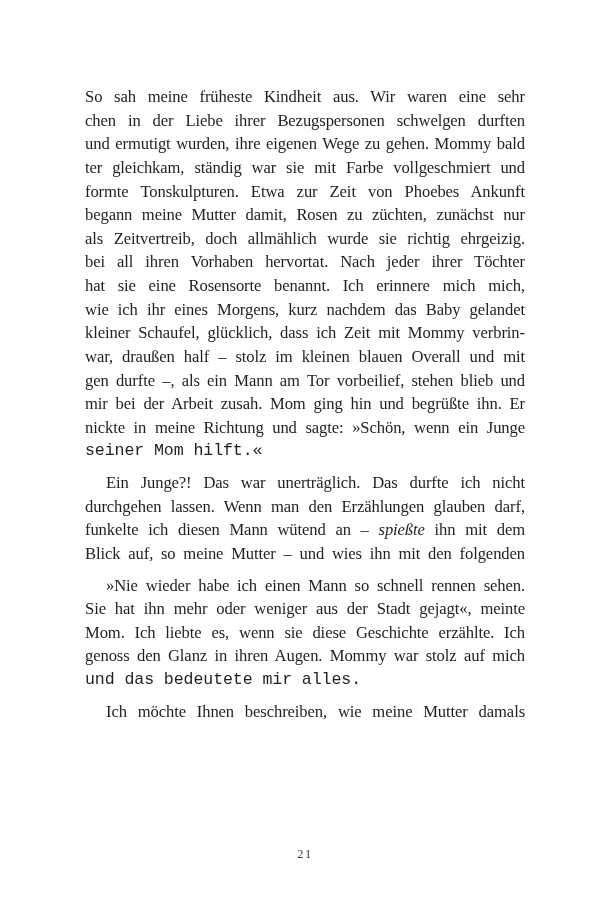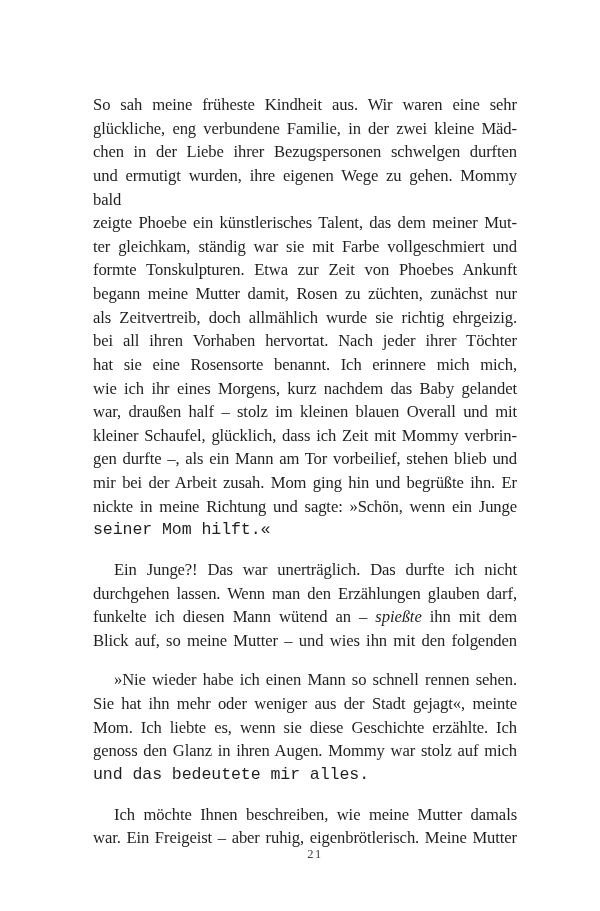--- a/index.html
+++ b/index.html
@@ -25,81 +25,78 @@
   .text-block {
     position: absolute;
     left: 77px;
     top: 77px;
     width: 456px;
     color: var(--text);
     font-size: 16.6px;
     line-height: 23.62px;
     letter-spacing: -0.1px;
   }
-  .para { margin: 16px; }
+  .para { margin: 8px; }
   .line {
     text-align: justify;
     text-align-last: justify;
   }
   .line.flush-left {
     text-align-last: left;
     font-family: Liberation Mono, monospace;
   }
   .line.indent {
     text-indent: 21px;
   }
   .line i { font-style: italic; }
   .folio {
     position: absolute;
     top: 847px;
-    left: 87px;
+    left: 77px;
     width: 456px;
     text-align: center;
     font-size: 12.5px;
     letter-spacing: 1.5px;
     color: var(--folio);
   }
 </style>
 </head>
 <body>
 
 <div class="page">
   <main class="text-block" id="text-block">
       <div class="para">
         <div class="line">So sah meine früheste Kindheit aus. Wir waren eine sehr</div>
-        <div class="line">glückliche, eng verbundene Familie, in der zwei kleine Mäd-</div>
         <div class="line">chen in der Liebe ihrer Bezugspersonen schwelgen durften</div>
         <div class="line">und ermutigt wurden, ihre eigenen Wege zu gehen. Mommy bald</div>
-        <div class="line">zeigte Phoebe ein künstlerisches Talent, das dem meiner Mut-</div>
         <div class="line">ter gleichkam, ständig war sie mit Farbe vollgeschmiert und</div>
         <div class="line">formte Tonskulpturen. Etwa zur Zeit von Phoebes Ankunft</div>
         <div class="line">begann meine Mutter damit, Rosen zu züchten, zunächst nur</div>
         <div class="line">als Zeitvertreib, doch allmählich wurde sie richtig ehrgeizig.</div>
         <div class="line">bei all ihren Vorhaben hervortat. Nach jeder ihrer Töchter</div>
         <div class="line">hat sie eine Rosensorte benannt. Ich erinnere mich mich,</div>
         <div class="line">wie ich ihr eines Morgens, kurz nachdem das Baby gelandet</div>
+        <div class="line">kleiner Schaufel, glücklich, dass ich Zeit mit Mommy verbrin-</div>
         <div class="line">war, draußen half – stolz im kleinen blauen Overall und mit</div>
-        <div class="line">kleiner Schaufel, glücklich, dass ich Zeit mit Mommy verbrin-</div>
         <div class="line">gen durfte –, als ein Mann am Tor vorbeilief, stehen blieb und</div>
         <div class="line">mir bei der Arbeit zusah. Mom ging hin und begrüßte ihn. Er</div>
         <div class="line">nickte in meine Richtung und sagte: »Schön, wenn ein Junge</div>
         <div class="line flush-left">seiner Mom hilft.«</div>
       </div>
       <div class="para">
         <div class="line indent">Ein Junge?! Das war unerträglich. Das durfte ich nicht</div>
         <div class="line">durchgehen lassen. Wenn man den Erzählungen glauben darf,</div>
         <div class="line">funkelte ich diesen Mann wütend an – <i>spießte</i> ihn mit dem</div>
         <div class="line">Blick auf, so meine Mutter – und wies ihn mit den folgenden</div>
       </div>
       <div class="para">
         <div class="line indent">»Nie wieder habe ich einen Mann so schnell rennen sehen.</div>
         <div class="line">Sie hat ihn mehr oder weniger aus der Stadt gejagt«, meinte</div>
         <div class="line">Mom. Ich liebte es, wenn sie diese Geschichte erzählte. Ich</div>
         <div class="line">genoss den Glanz in ihren Augen. Mommy war stolz auf mich</div>
         <div class="line flush-left">und das bedeutete mir alles.</div>
       </div>
       <div class="para">
         <div class="line indent">Ich möchte Ihnen beschreiben, wie meine Mutter damals</div>
-        <div class="line">war. Ein Freigeist – aber ruhig, eigenbrötlerisch. Meine Mutter</div>
       </div>
     </main>
   <footer class="folio">21</footer>
 </div>
 
 </body></html>

